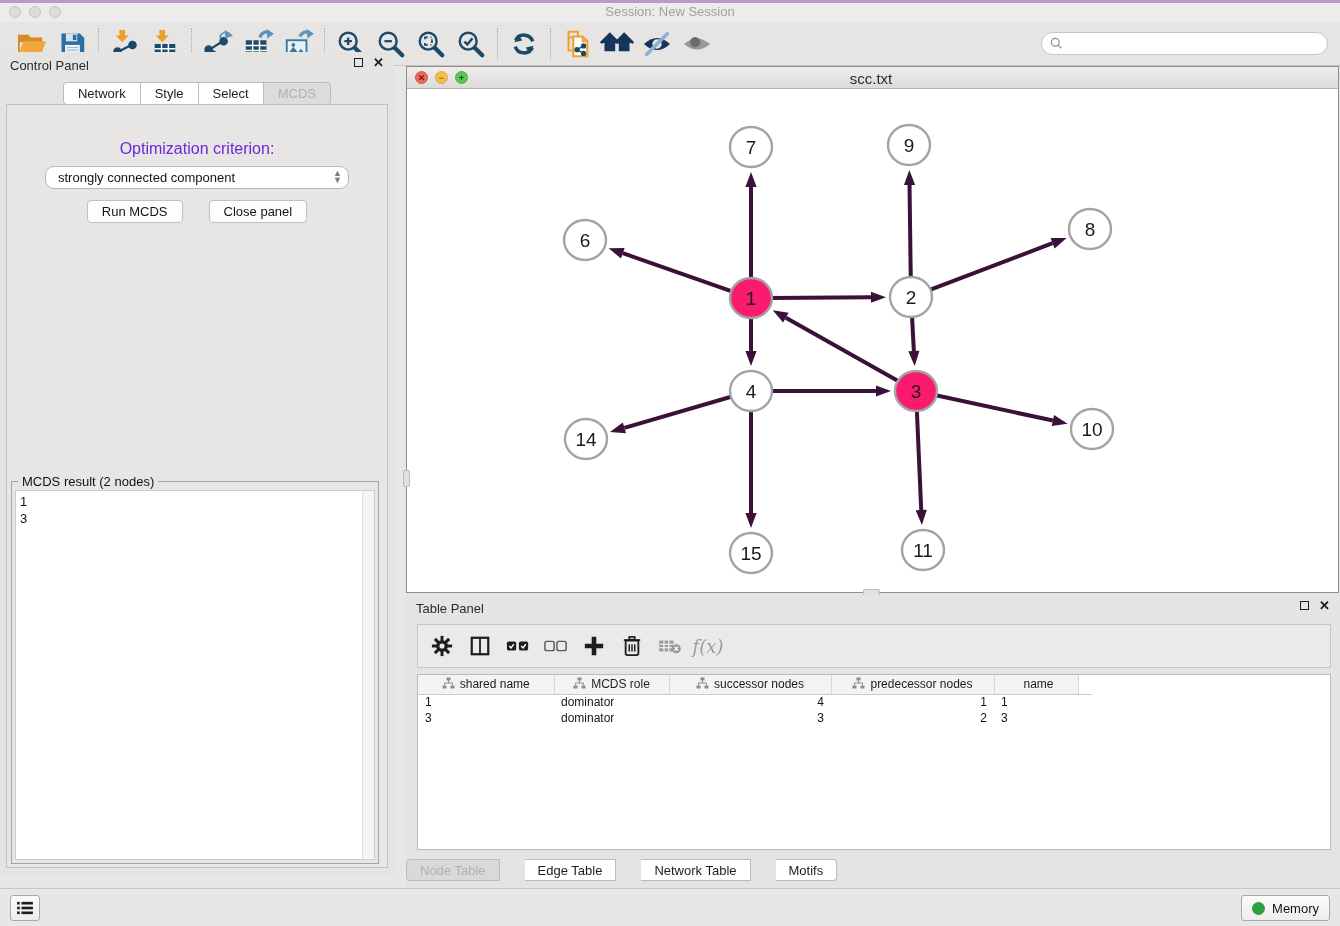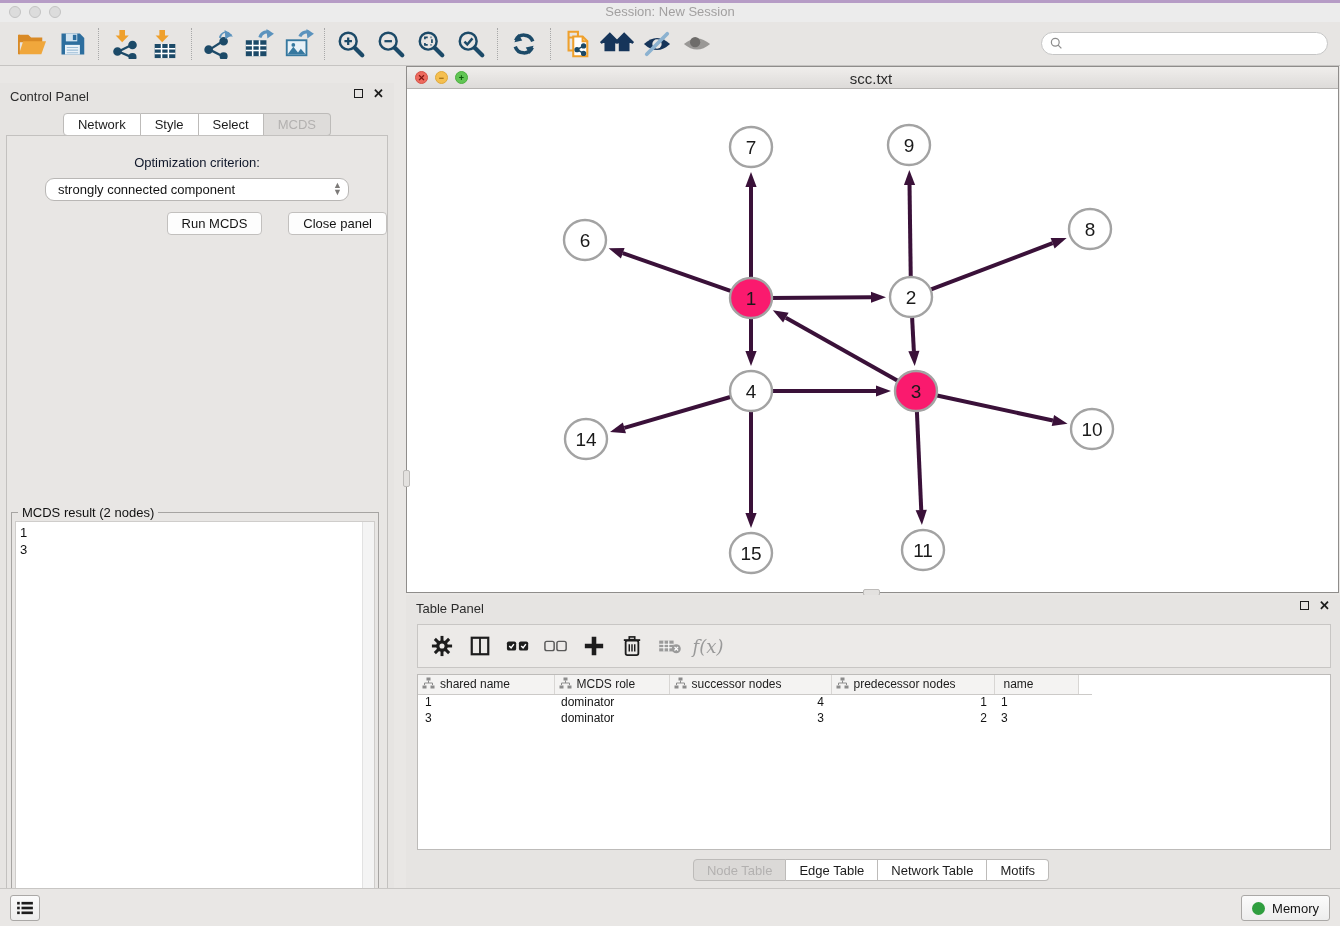--- a/index.html
+++ b/index.html
@@ -11,36 +11,36 @@
   .titlebar .title{position:absolute;left:0;right:0;top:1px;text-align:center;font-size:13px;color:#a2a0a0;}
   .lights{position:absolute;left:9px;top:3px;display:flex;gap:8px;}
   .light{width:12px;height:12px;border-radius:50%;background:#dcdcdc;border:1px solid #c3c3c3;}
   
   .toolbar{position:absolute;top:22px;left:0;right:0;height:44px;background:#e7e5e3;border-bottom:1px solid #c6c4c2;display:flex;align-items:center;padding:0 12px;}
   .tbtn{width:40px;height:36px;display:flex;align-items:center;justify-content:center;flex:0 0 auto;}
   .tsep{width:1px;height:32px;border-left:1px dotted #a8a8a8;margin:0 6px;flex:0 0 auto;}
   .searchbox{margin-left:auto;width:287px;height:23px;border:1px solid #c6c6c6;border-radius:12px;background:#fff;display:flex;align-items:center;padding:0 8px;}
   .searchbox input{border:none;outline:none;background:transparent;flex:1;font-size:12px;margin-left:5px;font-family:"Liberation Sans",sans-serif;}
   
-  .control-panel{position:absolute;left:0;top:83px;width:394px;height:822px;background:#e6e4e2;}
+  .control-panel{position:absolute;left:0;top:52px;width:394px;height:822px;background:#e6e4e2;}
   .panel-head{position:relative;height:26px;}
   .panel-head .ptitle{position:absolute;left:10px;top:6px;font-size:13px;color:#2c2c2c;}
   .panel-ctrls{position:absolute;right:10px;top:6px;display:flex;gap:10px;align-items:center;}
   .float-ic{width:9px;height:9px;border:1.5px solid #1c1c1c;display:inline-block;}
   .close-ic{font-size:13px;font-weight:bold;color:#1c1c1c;line-height:9px;}
   .cp-tabs{position:absolute;left:0;right:0;top:30px;height:40px;display:flex;justify-content:center;}
   .tab{background:#fff;border:1px solid #bdbbb9;border-left:none;padding:3px 14px;font-size:13px;color:#1c1c1c;height:23px;display:flex;align-items:center;}
   .tab:first-child{border-left:1px solid #bdbbb9;border-radius:4px 0 0 4px;}
   .tab:last-child{border-radius:0 4px 4px 0;}
   .tab.selected{background:#dedcda;color:#b3b1b0;}
   .cp-body{position:absolute;left:6px;right:6px;top:52px;bottom:6px;border:1px solid #c3c1bf;background:#e8e6e4;}
-  .opt-label{margin-top:19px;text-align:center;font-size:13px;color:#0f172a;}
+  .opt-label{margin-top:35px;text-align:center;font-size:16px;color:#6d28d9;}
   .selectbox{position:relative;margin:8px 38px 0 38px;height:23px;background:#fff;border:1px solid #b9b7b5;border-radius:9px;display:flex;align-items:center;padding:0 24px 0 12px;font-size:13px;color:#141414;}
   .stepper{position:absolute;right:6px;top:3px;display:flex;flex-direction:column;line-height:7px;color:#7c7a78;font-size:9px;}
-  .cp-buttons{margin-top:11px;display:flex;justify-content:flex-end;gap:26px;}
+  .cp-buttons{margin-top:11px;display:flex;justify-content:center;gap:26px;}
   .btn{background:#fdfdfd;border:1px solid #c2c0be;border-radius:4px;font-size:13px;color:#141414;padding:3px 14px;height:23px;font-family:"Liberation Sans",sans-serif;}
   .result-fieldset{position:absolute;left:4px;right:8px;top:376px;height:383px;border:1px solid #a6a4a2;background:#e8e6e4;}
   .result-legend{position:absolute;top:-8px;left:6px;background:#e8e6e4;padding:0 4px;font-size:13px;color:#111;}
   .result-area{position:absolute;left:3px;right:3px;top:8px;bottom:3px;background:#fff;border:1px solid #cfcdcb;}
   .result-lines{position:absolute;left:4px;top:2px;font-size:13px;color:#111;white-space:pre-line;line-height:17px;}
   .result-scroll{position:absolute;right:0;top:0;bottom:0;width:12px;background:#f4f4f4;border-left:1px solid #e2e2e2;}
   
   .net-window{position:absolute;left:406px;top:66px;width:933px;height:527px;border:1px solid #8f8d8b;background:#fff;}
   .net-titlebar{position:relative;height:22px;background:linear-gradient(#f0eeec,#dddbd9);border-bottom:1px solid #b5b3b1;}
   .net-title{position:absolute;left:0;right:3px;top:3px;text-align:center;font-size:15px;color:#2b2b2b;}
@@ -52,26 +52,26 @@
   .net-canvas{position:absolute;left:0;right:0;top:22px;bottom:0;background:#fff;overflow:hidden;}
   .gripper-v{position:absolute;left:-4px;top:403px;width:7px;height:17px;background:#e3e1df;border:1px solid #bdbbb9;border-radius:2px;}
   .gripper-h{position:absolute;bottom:-4px;left:456px;width:17px;height:7px;background:#e3e1df;border:1px solid #bdbbb9;border-radius:2px;}
   
   .table-panel{position:absolute;left:406px;top:595px;width:934px;height:293px;background:#e6e4e2;}
   .tp-toolbar{position:absolute;left:11px;right:9px;top:29px;height:44px;background:#eceae8;border:1px solid #c8c6c4;display:flex;align-items:center;padding:0 8px;gap:6px;}
   .tpbtn{width:32px;height:32px;display:flex;align-items:center;justify-content:center;}
   .fx-label{font-family:"DejaVu Serif",serif;font-style:italic;font-size:18px;color:#9a9a9a;}
   .tp-table-wrap{position:absolute;left:11px;right:9px;top:79px;height:176px;background:#fff;border:1px solid #bdbbb9;overflow:hidden;}
   table.node-table{border-collapse:collapse;font-size:12px;table-layout:fixed;}
-  table.node-table th{height:19px;background:#f4f3f2;border-right:1px solid #d8d6d4;border-bottom:1px solid #cccac8;font-weight:normal;color:#1c1c1c;text-align:left;padding:0 4px;white-space:nowrap;overflow:hidden;}
+  table.node-table th{height:19px;background:#f4f3f2;border-right:1px solid #d8d6d4;border-bottom:1px solid #cccac8;font-weight:normal;color:#1c1c1c;text-align:center;padding:0 4px;white-space:nowrap;overflow:hidden;}
   table.node-table th .hlbl{margin-left:5px;}
   table.node-table th.filler{background:#fff;border-right:none;}
   table.node-table td{height:16px;padding:0 7px;color:#141414;white-space:nowrap;overflow:hidden;}
   td.al{text-align:left;} td.ar{text-align:right;}
-  .tp-tabs{position:absolute;left:0;right:4px;top:264px;display:flex;justify-content:center;}
+  .tp-tabs{position:absolute;left:0;right:4px;top:264px;display:flex;justify-content:flex-start;gap:25px;}
   .tp-tabs .tab{height:22px;padding:2px 13px;font-size:13px;}
   .tp-tabs .tab.selected{background:#dbd9d7;color:#b3b1b0;}
   
   .statusbar{position:absolute;left:0;right:0;bottom:0;height:38px;background:#e9e7e5;border-top:1px solid #c8c6c4;}
   .sb-left-btn{position:absolute;left:10px;top:6px;width:30px;height:26px;background:linear-gradient(#fbfbfb,#ededed);border:1px solid #aaa8a6;border-radius:3px;display:flex;align-items:center;justify-content:center;}
   .sb-memory{position:absolute;right:10px;top:6px;height:26px;background:linear-gradient(#fbfbfb,#ededed);border:1px solid #aaa8a6;border-radius:3px;display:flex;align-items:center;gap:7px;padding:0 10px;font-size:13px;color:#141414;}
   .mem-dot{width:13px;height:13px;border-radius:50%;}
 </style>
 </head>
 <body>

